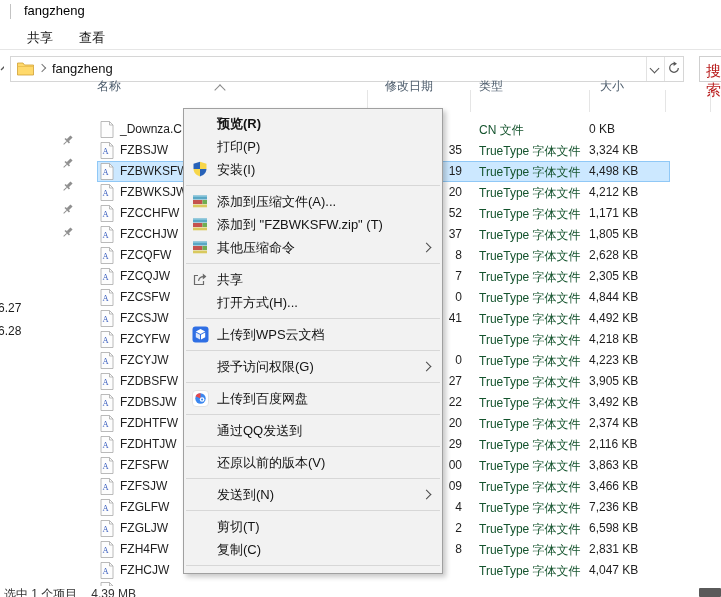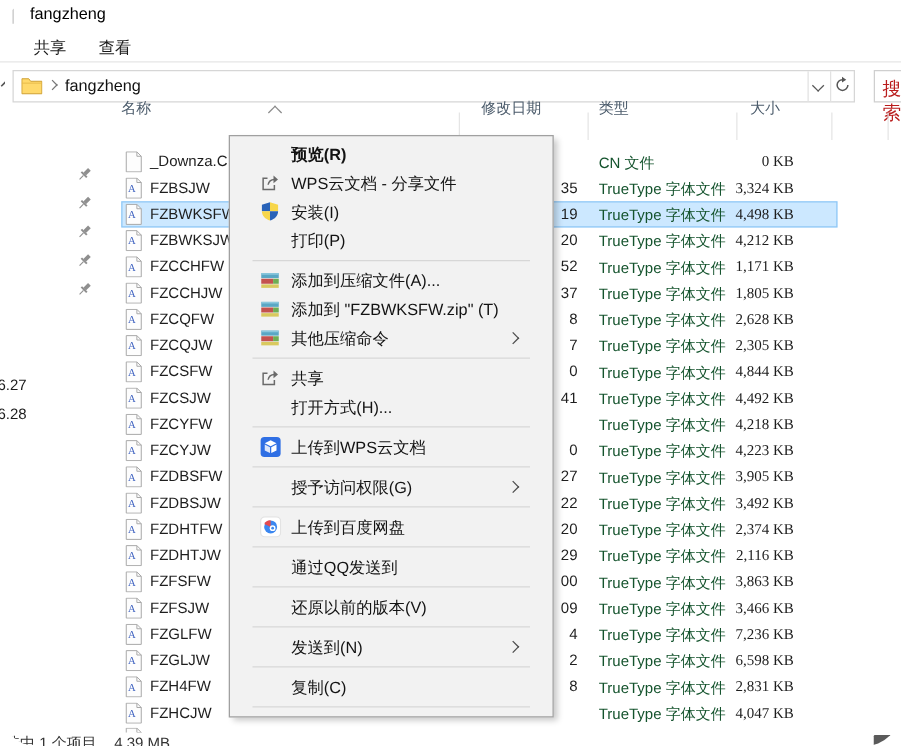--- a/index.html
+++ b/index.html
@@ -1,17 +1,17 @@
 <!DOCTYPE html>
 <html><head>
 <meta charset="utf-8">
 <style>
   html,body{margin:0;padding:0;background:#fff;}
   body{font-family:"Liberation Sans",sans-serif;-webkit-font-smoothing:antialiased;}
-  .window{position:relative;width:721px;height:597px;background:#fff;overflow:hidden;border-radius:30px;}
+  .window{position:relative;width:721px;height:597px;background:#fff;overflow:hidden;}
 
   
   .title-divider{position:absolute;left:10px;top:4px;width:1px;height:15px;background:#c3c3c3;}
   .window-title{position:absolute;left:24px;top:3px;font-size:13px;color:#000;}
   .ribbon-tab{position:absolute;top:29px;font-size:13px;color:#1a1a1a;cursor:default;}
   .tab-share{left:27px;} .tab-view{left:79px;}
   .ribbon-underline{position:absolute;left:0;top:49px;width:721px;height:1px;background:#e6e6e6;}
 
   
   .addr-box{position:absolute;left:10px;top:56px;width:674px;height:26px;border:1px solid #d6d6d6;background:#fff;box-sizing:border-box;}
@@ -34,25 +34,25 @@
   .col-sep{position:absolute;top:90px;width:1px;height:22px;background:#e5e5e5;}
   .sort-chevron{position:absolute;left:216px;top:86px;width:7px;height:7px;border-top:1.3px solid #8a8a8a;border-left:1.3px solid #8a8a8a;transform:rotate(45deg);}
 
   
   .file-row{position:absolute;left:97px;width:573px;height:21px;font-size:12px;color:#1e1e1e;}
   .file-row.selected{background:#cce8ff;box-shadow:inset 0 0 0 1px #90c8f6;}
   .fr-icon{position:absolute;left:3px;top:2px;width:14px;height:17px;}
   .fr-name{position:absolute;left:23px;top:3px;white-space:nowrap;}
   .fr-date{position:absolute;left:330px;top:3px;width:35px;text-align:right;color:#1e1e1e;}
   .fr-type{position:absolute;left:382px;top:3px;white-space:nowrap;color:#14532d;}
-  .fr-size{position:absolute;left:448px;top:3px;width:90px;text-align:right;font-family:Liberation Serif, serif;}
+  .fr-size{position:absolute;left:492px;top:3px;width:90px;}
   .row23-clip{position:absolute;left:100px;top:582px;width:14px;height:4px;overflow:hidden;}
 
   
-  .context-menu{position:absolute;left:183px;top:108px;width:260px;box-sizing:border-box;background:#f2f2f2;border:1px solid #a0a0a0;box-shadow:3px 3px 5px rgba(0,0,0,.22);padding:3px 16px;z-index:10;}
+  .context-menu{position:absolute;left:183px;top:108px;width:260px;box-sizing:border-box;background:#f2f2f2;border:1px solid #a0a0a0;box-shadow:3px 3px 5px rgba(0,0,0,.22);padding:3px 0;z-index:10;}
   .menu-item{position:relative;height:23px;line-height:23px;padding-left:33px;font-size:13px;color:#131313;white-space:nowrap;cursor:default;}
   .menu-item.bold{font-weight:bold;}
   .mi-icon{position:absolute;left:8px;top:3px;width:17px;height:17px;}
   .mi-arrow{position:absolute;right:12px;top:8px;width:6px;height:6px;border-top:1.4px solid #4a4a4a;border-right:1.4px solid #4a4a4a;transform:rotate(45deg);}
   .menu-sep{height:1px;background:#d7d7d7;margin:4px 2px;}
 
   
   .status-text{position:absolute;left:4px;top:586px;font-size:12px;color:#333;white-space:nowrap;}
   .status-size{margin-left:14px;}
   .view-toggle-frag{position:absolute;left:699px;top:588px;width:22px;height:9px;background:#5a5a5a;border-radius:1px;}
@@ -383,39 +383,34 @@
       </div>
     </div>
   <div class="row23-clip"><span id="row23-icon"><svg width="14" height="17" viewBox="0 0 14 17">
           <path d="M1 0.5 H9.5 L13 4 V16.5 H1 Z" fill="#fdfdfd" stroke="#a8a8a8" stroke-width="0.8"></path>
           <path d="M9.5 0.5 V4 H13" fill="none" stroke="#a8a8a8" stroke-width="0.8"></path>
           <text x="2.4" y="11.6" font-size="8.5" font-family="Liberation Serif, serif" fill="#3b5fbf">A</text>
         </svg></span></div>
 
   <div class="context-menu" id="context-menu">
       <div class="menu-item bold"><span>预览(R)</span></div>
-      <div class="menu-item"><span class="mi-icon"><svg width="16" height="16" viewBox="0 0 16 16">
-            <path d="M6 4.5 H2.5 V13.5 H11.5 V10" fill="none" stroke="#6a6a6a" stroke-width="1.2"></path>
-            <path d="M6.5 9.8 C7 6.8 9.3 5.7 11.6 5.6" fill="none" stroke="#6a6a6a" stroke-width="1.2"></path>
-            <path d="M10.8 2.4 L14.4 5.5 L10.8 8.6 Z" fill="#6a6a6a"></path>
-          </svg></span><span>WPS云文档 - 分享文件</span></div>
+      <div class="menu-item"><span>打印(P)</span></div>
       <div class="menu-item"><span class="mi-icon"><svg width="16" height="16" viewBox="0 0 16 16">
             <defs>
               <clipPath id="shc">
                 <path d="M8 0.8 L14.5 2.8 V7.5 C14.5 11.6 11.9 14.1 8 15.4 C4.1 14.1 1.5 11.6 1.5 7.5 V2.8 Z"></path>
               </clipPath>
             </defs>
             <g clip-path="url(#shc)">
               <rect x="0" y="0" width="8" height="8" fill="#2862b8"></rect>
               <rect x="8" y="0" width="8" height="8" fill="#f7d64a"></rect>
               <rect x="0" y="8" width="8" height="8" fill="#f7d64a"></rect>
               <rect x="8" y="8" width="8" height="8" fill="#2862b8"></rect>
             </g>
           </svg></span><span>安装(I)</span></div>
-      <div class="menu-item"><span>打印(P)</span></div>
       <div class="menu-sep"></div>
       <div class="menu-item"><span class="mi-icon"><svg width="16" height="16" viewBox="0 0 16 16">
             <rect x="1" y="2.5" width="14" height="4" fill="#5aa7c4"></rect>
             <rect x="1" y="2.5" width="14" height="1.3" fill="#8bc8dd"></rect>
             <rect x="1" y="7" width="9.5" height="4" fill="#c4524e"></rect>
             <rect x="10.5" y="7" width="4.5" height="4" fill="#6fae53"></rect>
             <rect x="1" y="11.5" width="14" height="2.8" fill="#d9c95e"></rect>
           </svg></span><span>添加到压缩文件(A)...</span></div>
       <div class="menu-item"><span class="mi-icon"><svg width="16" height="16" viewBox="0 0 16 16">
             <rect x="1" y="2.5" width="14" height="4" fill="#5aa7c4"></rect>
@@ -455,20 +450,21 @@
             <circle cx="10.1" cy="9.5" r="2.3" fill="#fff"></circle>
             <circle cx="10.1" cy="9.5" r="1.1" fill="#3b87f0"></circle>
           </svg></span><span>上传到百度网盘</span></div>
       <div class="menu-sep"></div>
       <div class="menu-item"><span>通过QQ发送到</span></div>
       <div class="menu-sep"></div>
       <div class="menu-item"><span>还原以前的版本(V)</span></div>
       <div class="menu-sep"></div>
       <div class="menu-item"><span>发送到(N)</span><span class="mi-arrow"></span></div>
       <div class="menu-sep"></div>
+      <div class="menu-item"><span>剪切(T)</span></div>
       <div class="menu-item"><span>复制(C)</span></div>
       <div class="menu-sep"></div>
     </div>
 
   <div class="status-text"><span>选中 1 个项目</span><span class="status-size">4.39 MB</span></div>
   <div class="view-toggle-frag"></div>
 
 </div>
 
 </body></html>

